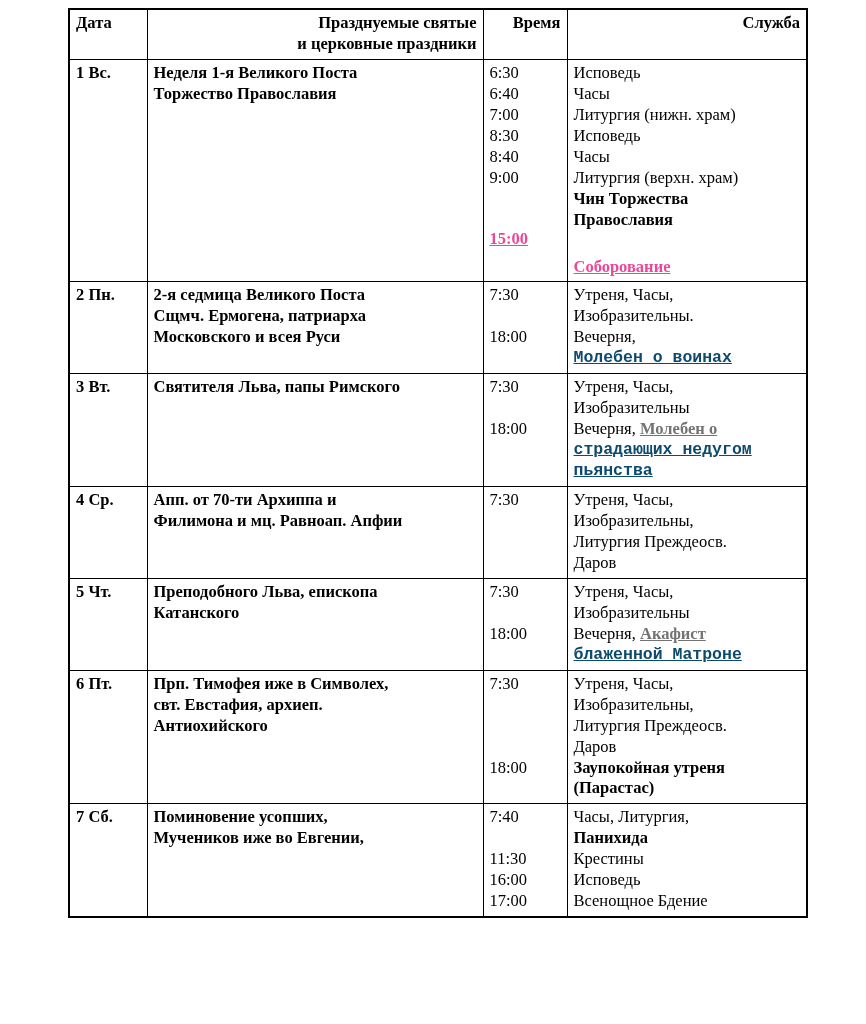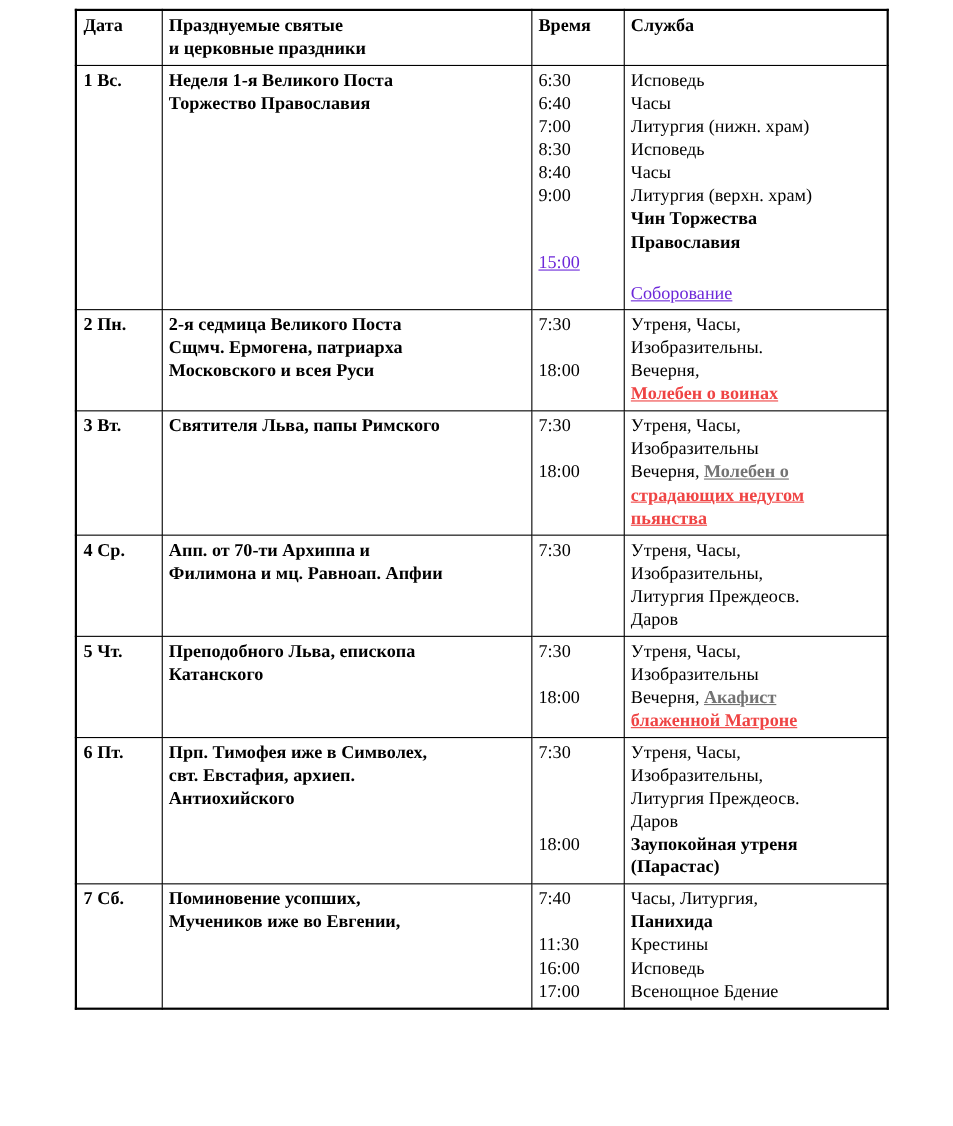--- a/index.html
+++ b/index.html
@@ -33,21 +33,21 @@
     padding: 3px 6px 4px 6px;
     font-size: 16.5px;
     line-height: 1.27;
   }
   col.c-date { width: 78px; }
   col.c-saints { width: 336px; }
   col.c-time { width: 84px; }
   col.c-service { width: 240px; }
 
   thead th {
-    text-align: left;
+    text-align: right;
     font-weight: bold;
     font-size: 17px;
     padding-top: 6px;
     padding-bottom: 6px;
     line-height: 1.25;
   }
   th.date-h { text-align: left; padding-left: 8px; }
 
   td.date {
     font-weight: bold;
@@ -62,22 +62,22 @@
     font-weight: normal;
   }
   td.service {
     font-weight: normal;
   }
   .row-line { display: block; }
   .spacer { display: block; height: 14px; }
   .spacer-lg { display: block; height: 26px; }
   .b { font-weight: bold; }
   .u { }
-  .green { color: #6d28d9; font-weight: normal; text-decoration: underline; }
-  .red { color: #ef4444; font-weight: bold; text-decoration: underline; }
+  .green { color: #ec4899; font-weight: bold; text-decoration: underline; }
+  .red { color: #0c4a6e; font-weight: bold; text-decoration: underline; font-family: Liberation Mono, monospace; }
   .nowrap { white-space: nowrap; }
   .inline-red { color: #737373; font-weight: bold; text-decoration: underline; }
 </style>
 </head>
 <body>
 
 <div class="page">
   <table class="schedule">
     <colgroup>
       <col class="c-date">

